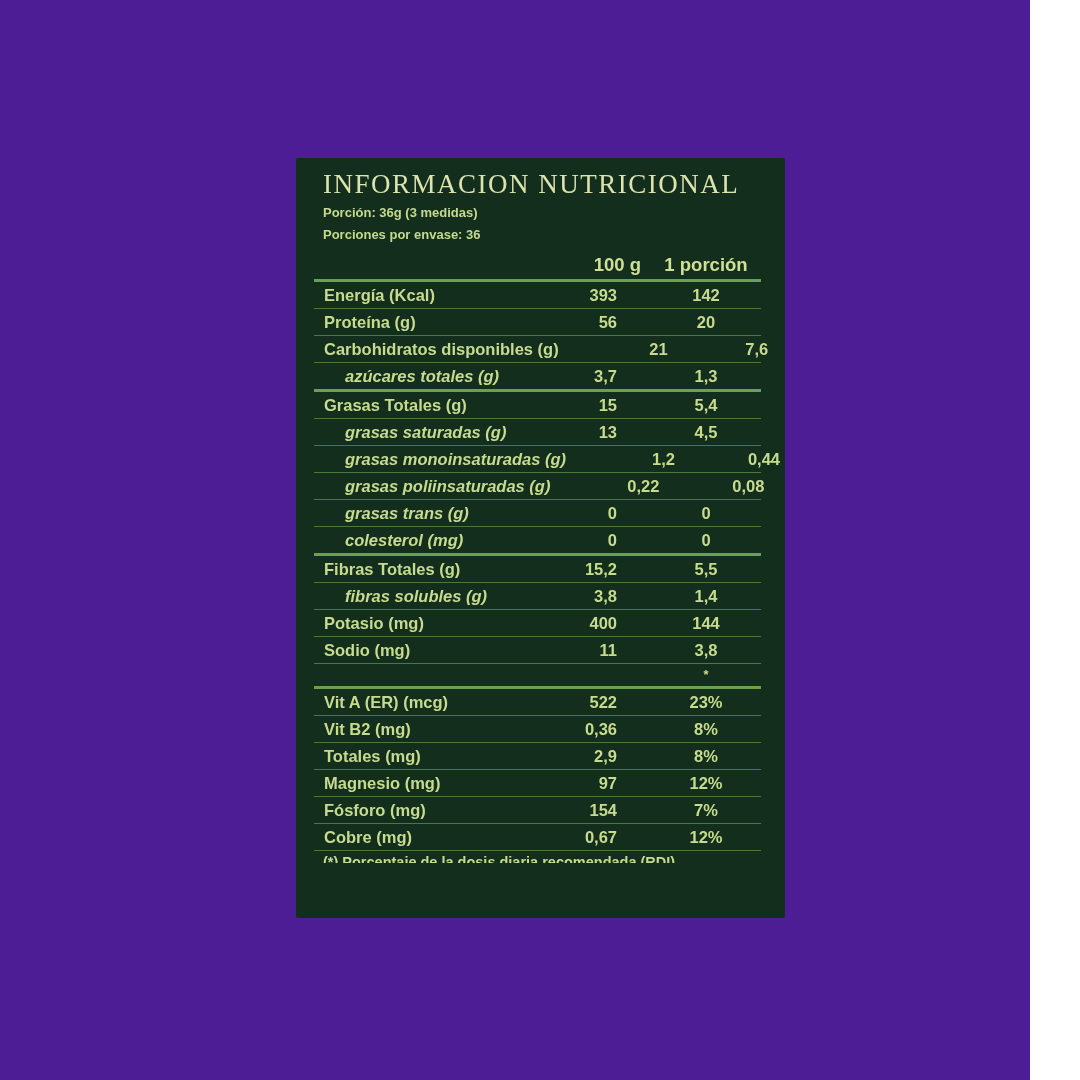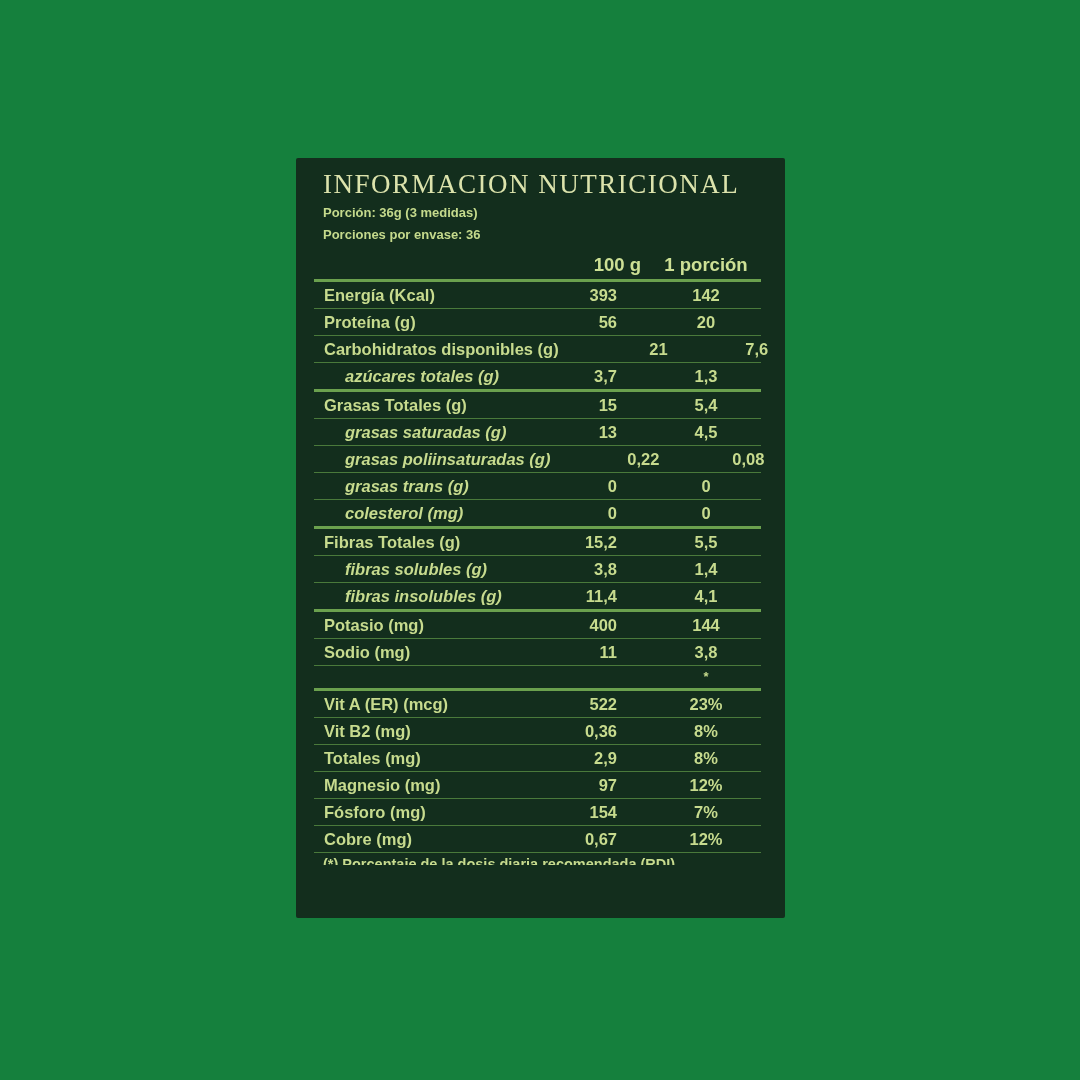--- a/index.html
+++ b/index.html
@@ -5,24 +5,25 @@
   html, body {
     margin: 0;
     padding: 0;
     background: #ffffff;
     width: 1080px;
     height: 1080px;
     font-family: "Liberation Sans", sans-serif;
   }
   .page {
     position: relative;
-    width: 1080px;
+    width: 988px;
     height: 1080px;
-    background: #15803d;
+    background: #4c1d95;
     overflow: hidden;
+    padding-left: 42px;
   }
   .label-panel {
     position: absolute;
     left: 296px;
     top: 158px;
     width: 489px;
     height: 760px;
     background: #132e1d;
     border-radius: 2px;
     overflow: hidden;
@@ -154,20 +155,25 @@
             <div class="n-label">Grasas Totales (g)</div>
             <div class="n-val1">15</div>
             <div class="n-val2">5,4</div>
           </div>
           <div class="n-row">
             <div class="n-label indent">grasas saturadas (g)</div>
             <div class="n-val1">13</div>
             <div class="n-val2">4,5</div>
           </div>
           <div class="n-row">
+            <div class="n-label indent">grasas monoinsaturadas (g)</div>
+            <div class="n-val1">1,2</div>
+            <div class="n-val2">0,44</div>
+          </div>
+          <div class="n-row">
             <div class="n-label indent">grasas poliinsaturadas (g)</div>
             <div class="n-val1">0,22</div>
             <div class="n-val2">0,08</div>
           </div>
           <div class="n-row">
             <div class="n-label indent">grasas trans (g)</div>
             <div class="n-val1">0</div>
             <div class="n-val2">0</div>
           </div>
           <div class="n-row thick">
@@ -178,25 +184,20 @@
           <div class="n-row">
             <div class="n-label">Fibras Totales (g)</div>
             <div class="n-val1">15,2</div>
             <div class="n-val2">5,5</div>
           </div>
           <div class="n-row">
             <div class="n-label indent">fibras solubles (g)</div>
             <div class="n-val1">3,8</div>
             <div class="n-val2">1,4</div>
           </div>
-          <div class="n-row thick">
-            <div class="n-label indent">fibras insolubles (g)</div>
-            <div class="n-val1">11,4</div>
-            <div class="n-val2">4,1</div>
-          </div>
           <div class="n-row">
             <div class="n-label">Potasio (mg)</div>
             <div class="n-val1">400</div>
             <div class="n-val2">144</div>
           </div>
           <div class="n-row">
             <div class="n-label">Sodio (mg)</div>
             <div class="n-val1">11</div>
             <div class="n-val2">3,8</div>
           </div>

